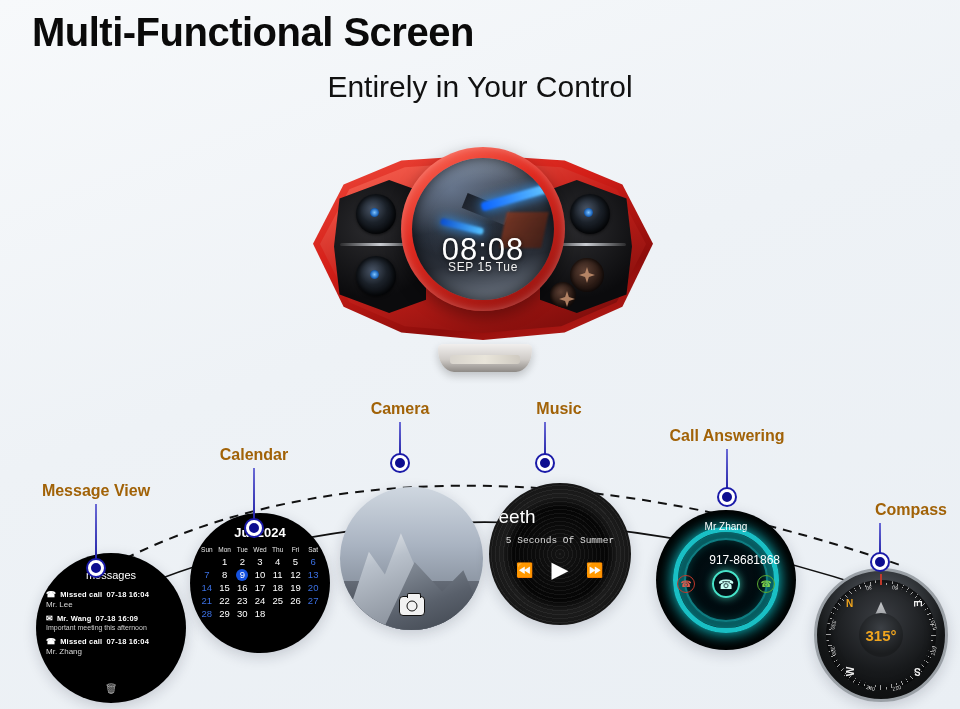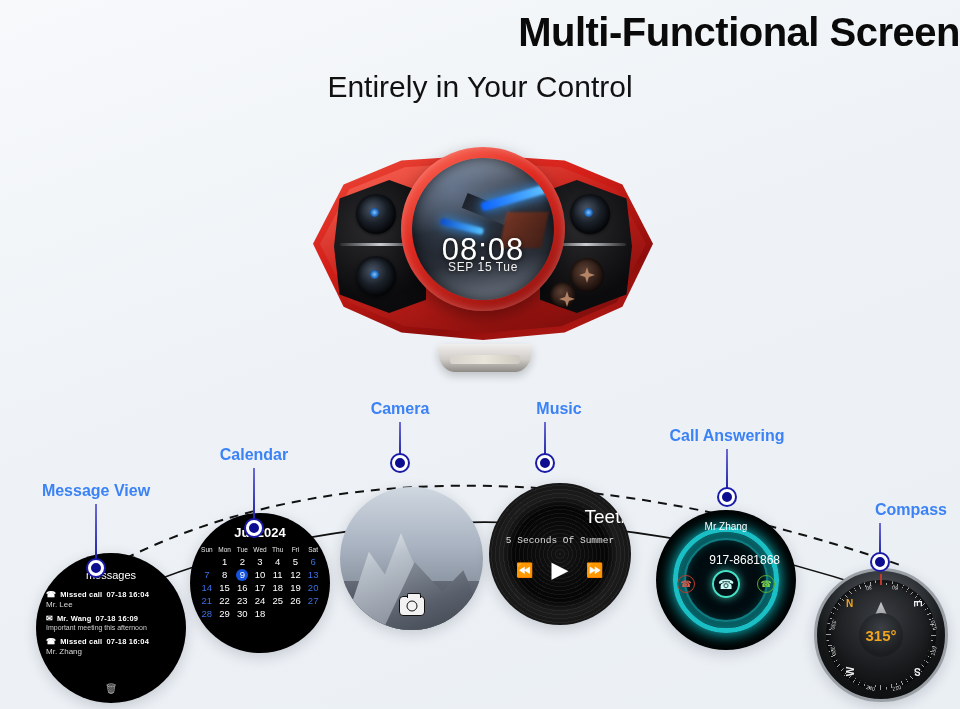--- a/index.html
+++ b/index.html
@@ -7,21 +7,21 @@
   body {
     font-family: "Liberation Sans", sans-serif;
     background: linear-gradient(160deg, #f7f9fb 0%, #eef2f6 45%, #eaeff4 100%);
     position: relative;
     overflow: hidden;
   }
 
   
   .title {
     position: absolute; top: 10px; left: 0; width: 100%;
-    text-align: right;
+    text-align: left;
     font-size: 40px; font-weight: 700; letter-spacing: -0.5px;
     color: #0a0a0a;
     padding-left: 32px;
   }
   .subtitle {
     position: absolute; top: 70px; left: 0; width: 100%;
     text-align: center;
     font-size: 30px; font-weight: 400; color: #111;
   }
 
@@ -100,21 +100,21 @@
      background: linear-gradient(90deg,#d8d4cd,#e9e5da,#cfcac1); border-radius:3px;}
 
   
   .arcs { position:absolute; left:0; top:390px; width:960px; height:319px; }
 
   
   .marker { position:absolute; width:16px; height:16px; border-radius:50%;
     background:#0d0d8f; border:3px solid #fff; box-shadow:0 0 0 2px #1a1aa8;
     z-index: 30; }
   .stem { position:absolute; width:2px; background:linear-gradient(180deg,#6b6bd6,#1616a0); z-index:25; }
-  .flabel { position:absolute; font-size:16px; font-weight:700; color:#3b82f6;
+  .flabel { position:absolute; font-size:16px; font-weight:700; color:#a16207;
     white-space:nowrap; transform:translateX(-50%); z-index:31; }
 
   
   .face { position:absolute; border-radius:50%; overflow:hidden; z-index:20;
     box-shadow: 0 4px 14px rgba(20,30,50,.18); }
 
   
   .face-msg { background:#000; color:#fff; }
   .msg-title{ position:absolute; left:0; right:0; top:16px; text-align:center; font-size:11px; }
   .msg-rows{ position:absolute; left:10px; right:10px; top:33px; font-size:7.5px; line-height:1.25;}
@@ -149,21 +149,21 @@
      width:26px; height:20px; border-radius:4px; background:#f2f2f2; border:1.5px solid #111;}
   .shutter:before{ content:""; position:absolute; left:7px; top:-4px; width:12px; height:4px;
      background:#f2f2f2; border:1.5px solid #111; border-bottom:none; border-radius:2px 2px 0 0;}
   .shutter:after{ content:""; position:absolute; left:50%; top:50%; transform:translate(-50%,-50%);
      width:9px; height:9px; border-radius:50%; border:1.5px solid #111;}
 
   
   .face-mus{ background: radial-gradient(circle at 50% 50%, #141414 0%, #050505 46%, #1c1c1c 58%, #080808 100%); color:#fff;}
   .vinyl-rings{ position:absolute; inset:0; border-radius:50%;
     background: repeating-radial-gradient(circle at 50% 50%, rgba(255,255,255,.055) 0 1px, rgba(0,0,0,0) 1px 4px);}
-  .mus-title{ position:absolute; left:0; right:0; top:23px; text-align:right; font-size:19px; font-weight:400;}
+  .mus-title{ position:absolute; left:0; right:0; top:23px; text-align:left; font-size:19px; font-weight:400;}
   .mus-artist{ position:absolute; left:0; right:0; top:52px; text-align:center; font-size:9.5px; color:#ddd;font-family:Liberation Mono, monospace;}
   .mus-ctrl{ position:absolute; left:0; right:0; top:76px; display:flex; justify-content:center;
     align-items:center; gap:18px; }
   .ctl{ color:#fff; font-size:14px; line-height:1; }
   .ctl.play{ font-size:22px; }
 
   
   .face-call{ background: radial-gradient(circle at 50% 50%, #02131a 0%, #000 70%); color:#fff;}
   .ring-glow{ position:absolute; left:12%; top:12%; width:76%; height:76%; border-radius:50%;
     border:5px solid rgba(30,225,230,.85); box-shadow:0 0 16px #13d7de, inset 0 0 16px #0fb6bd;}

